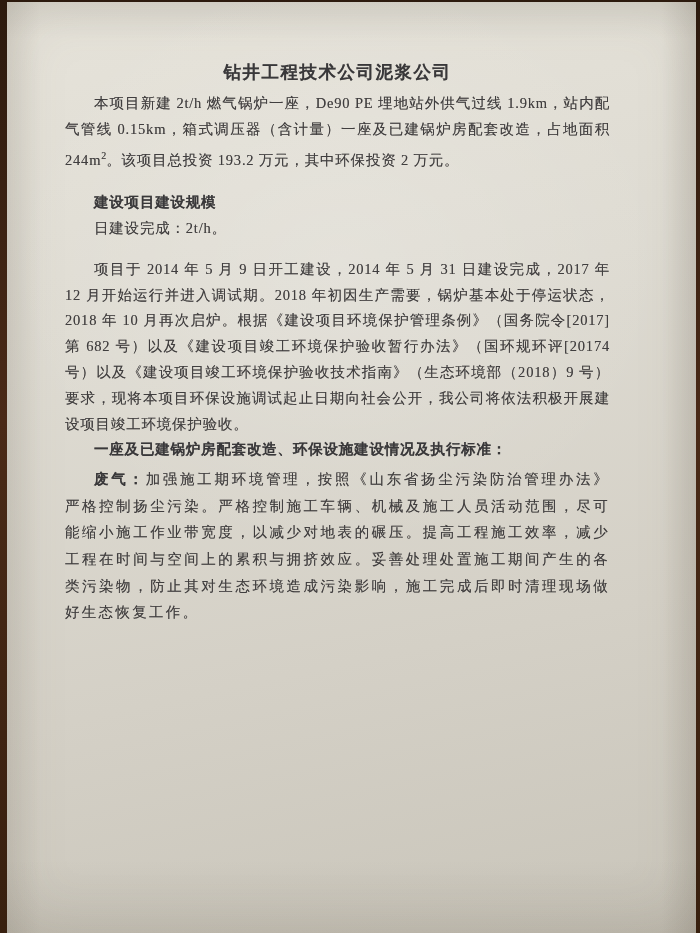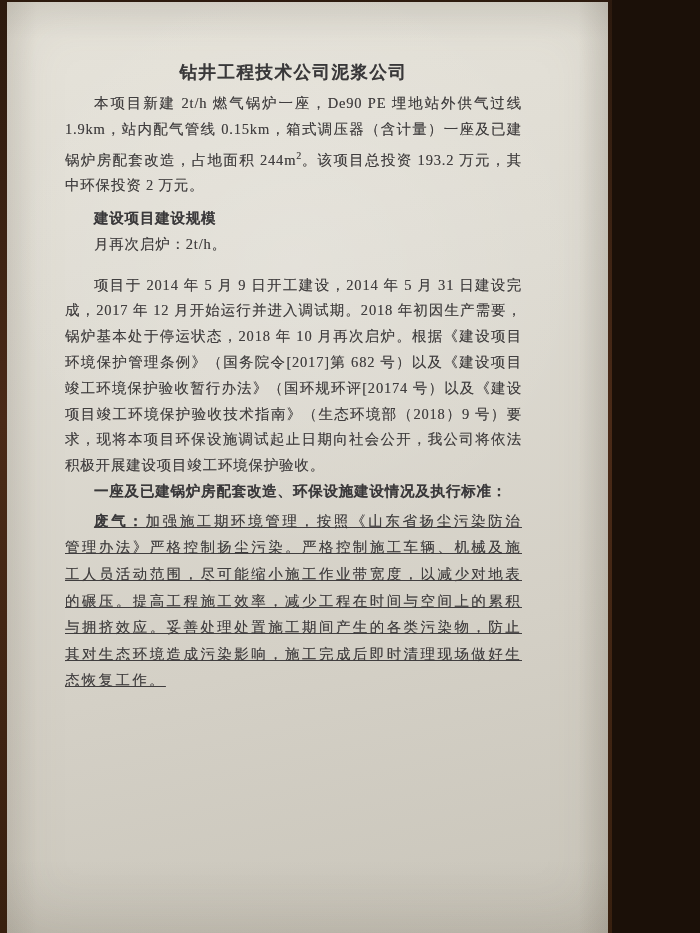--- a/index.html
+++ b/index.html
@@ -4,21 +4,21 @@
 <style>
   html, body { margin: 0; padding: 0; }
   body {
     width: 700px; height: 933px;
     background: #1b1008;
     overflow: hidden;
     font-family: "Liberation Serif", "DejaVu Serif", serif;
   }
   .photo {
     position: relative;
-    width: 612px; height: 933px;
+    width: 700px; height: 933px;
     background: linear-gradient(180deg, #2c1a0e 0%, #4a2a17 45%, #38200f 100%);
   }
   .paper {
     position: absolute;
     left: 7px; top: 2px; right: 4px; bottom: 0;
     background: linear-gradient(168deg, #e6e3da 0%, #dedbd2 35%, #d4d0c6 68%, #c9c5ba 100%);
     box-shadow: inset 0 0 60px rgba(120,110,90,0.18);
   }
   .paper::after {
     content: "";
@@ -48,46 +48,45 @@
   .para {
     font-size: 14.5px;
     line-height: 25.8px;
     letter-spacing: 0.8px;
     text-align: justify;
     text-indent: 2em;
     margin: 0;
   }
   .first-para { margin-top: 29px; }
   .bold { font-weight: bold; color: #39383a; }
-  .scale-heading { margin-top: 7px; }
+  .scale-heading { margin-top: 17px; }
   .gap-top { margin-top: 15px; }
   .gap-top-lg { margin-top: 35px; }
   .wide {
     letter-spacing: 2.3px;
     line-height: 26.6px;
     margin-top: 3px;
-    text-decoration: underline;
   }
   sup { font-size: 10px; letter-spacing: 0; }
 </style>
 </head>
 <body>
 
 <div class="photo">
   <div class="paper">
     <div class="content">
 
       <div class="title">钻井工程技术公司泥浆公司</div>
 
 
       <p class="para"><span>本项目新建 2t/h 燃气锅炉一座，De90 PE 埋地站外供气过线 1.9km，站内配气管线 0.15km，箱式调压器（含计量）一座及已建锅炉房配套改造，占地面积 244m</span><sup>2</sup><span>。该项目总投资 193.2 万元，其中环保投资 2 万元。</span></p>
 
       <p class="para bold scale-heading">建设项目建设规模</p>
 
-      <p class="para">月再次启炉：2t/h。</p>
+      <p class="para">日建设完成：2t/h。</p>
 
       <p class="para gap-top">项目于 2014 年 5 月 9 日开工建设，2014 年 5 月 31 日建设完成，2017 年 12 月开始运行并进入调试期。2018 年初因生产需要，锅炉基本处于停运状态，2018 年 10 月再次启炉。根据《建设项目环境保护管理条例》（国务院令[2017]第 682 号）以及《建设项目竣工环境保护验收暂行办法》（国环规环评[20174 号）以及《建设项目竣工环境保护验收技术指南》（生态环境部（2018）9 号）要求，现将本项目环保设施调试起止日期向社会公开，我公司将依法积极开展建设项目竣工环境保护验收。</p>
 
 
 
       <p class="para bold">一座及已建锅炉房配套改造、环保设施建设情况及执行标准：</p>
 
       <p class="para wide"><span class="bold">废气：</span><span>加强施工期环境管理，按照《山东省扬尘污染防治管理办法》严格控制扬尘污染。严格控制施工车辆、机械及施工人员活动范围，尽可能缩小施工作业带宽度，以减少对地表的碾压。提高工程施工效率，减少工程在时间与空间上的累积与拥挤效应。妥善处理处置施工期间产生的各类污染物，防止其对生态环境造成污染影响，施工完成后即时清理现场做好生态恢复工作。</span></p>
 
     </div>

